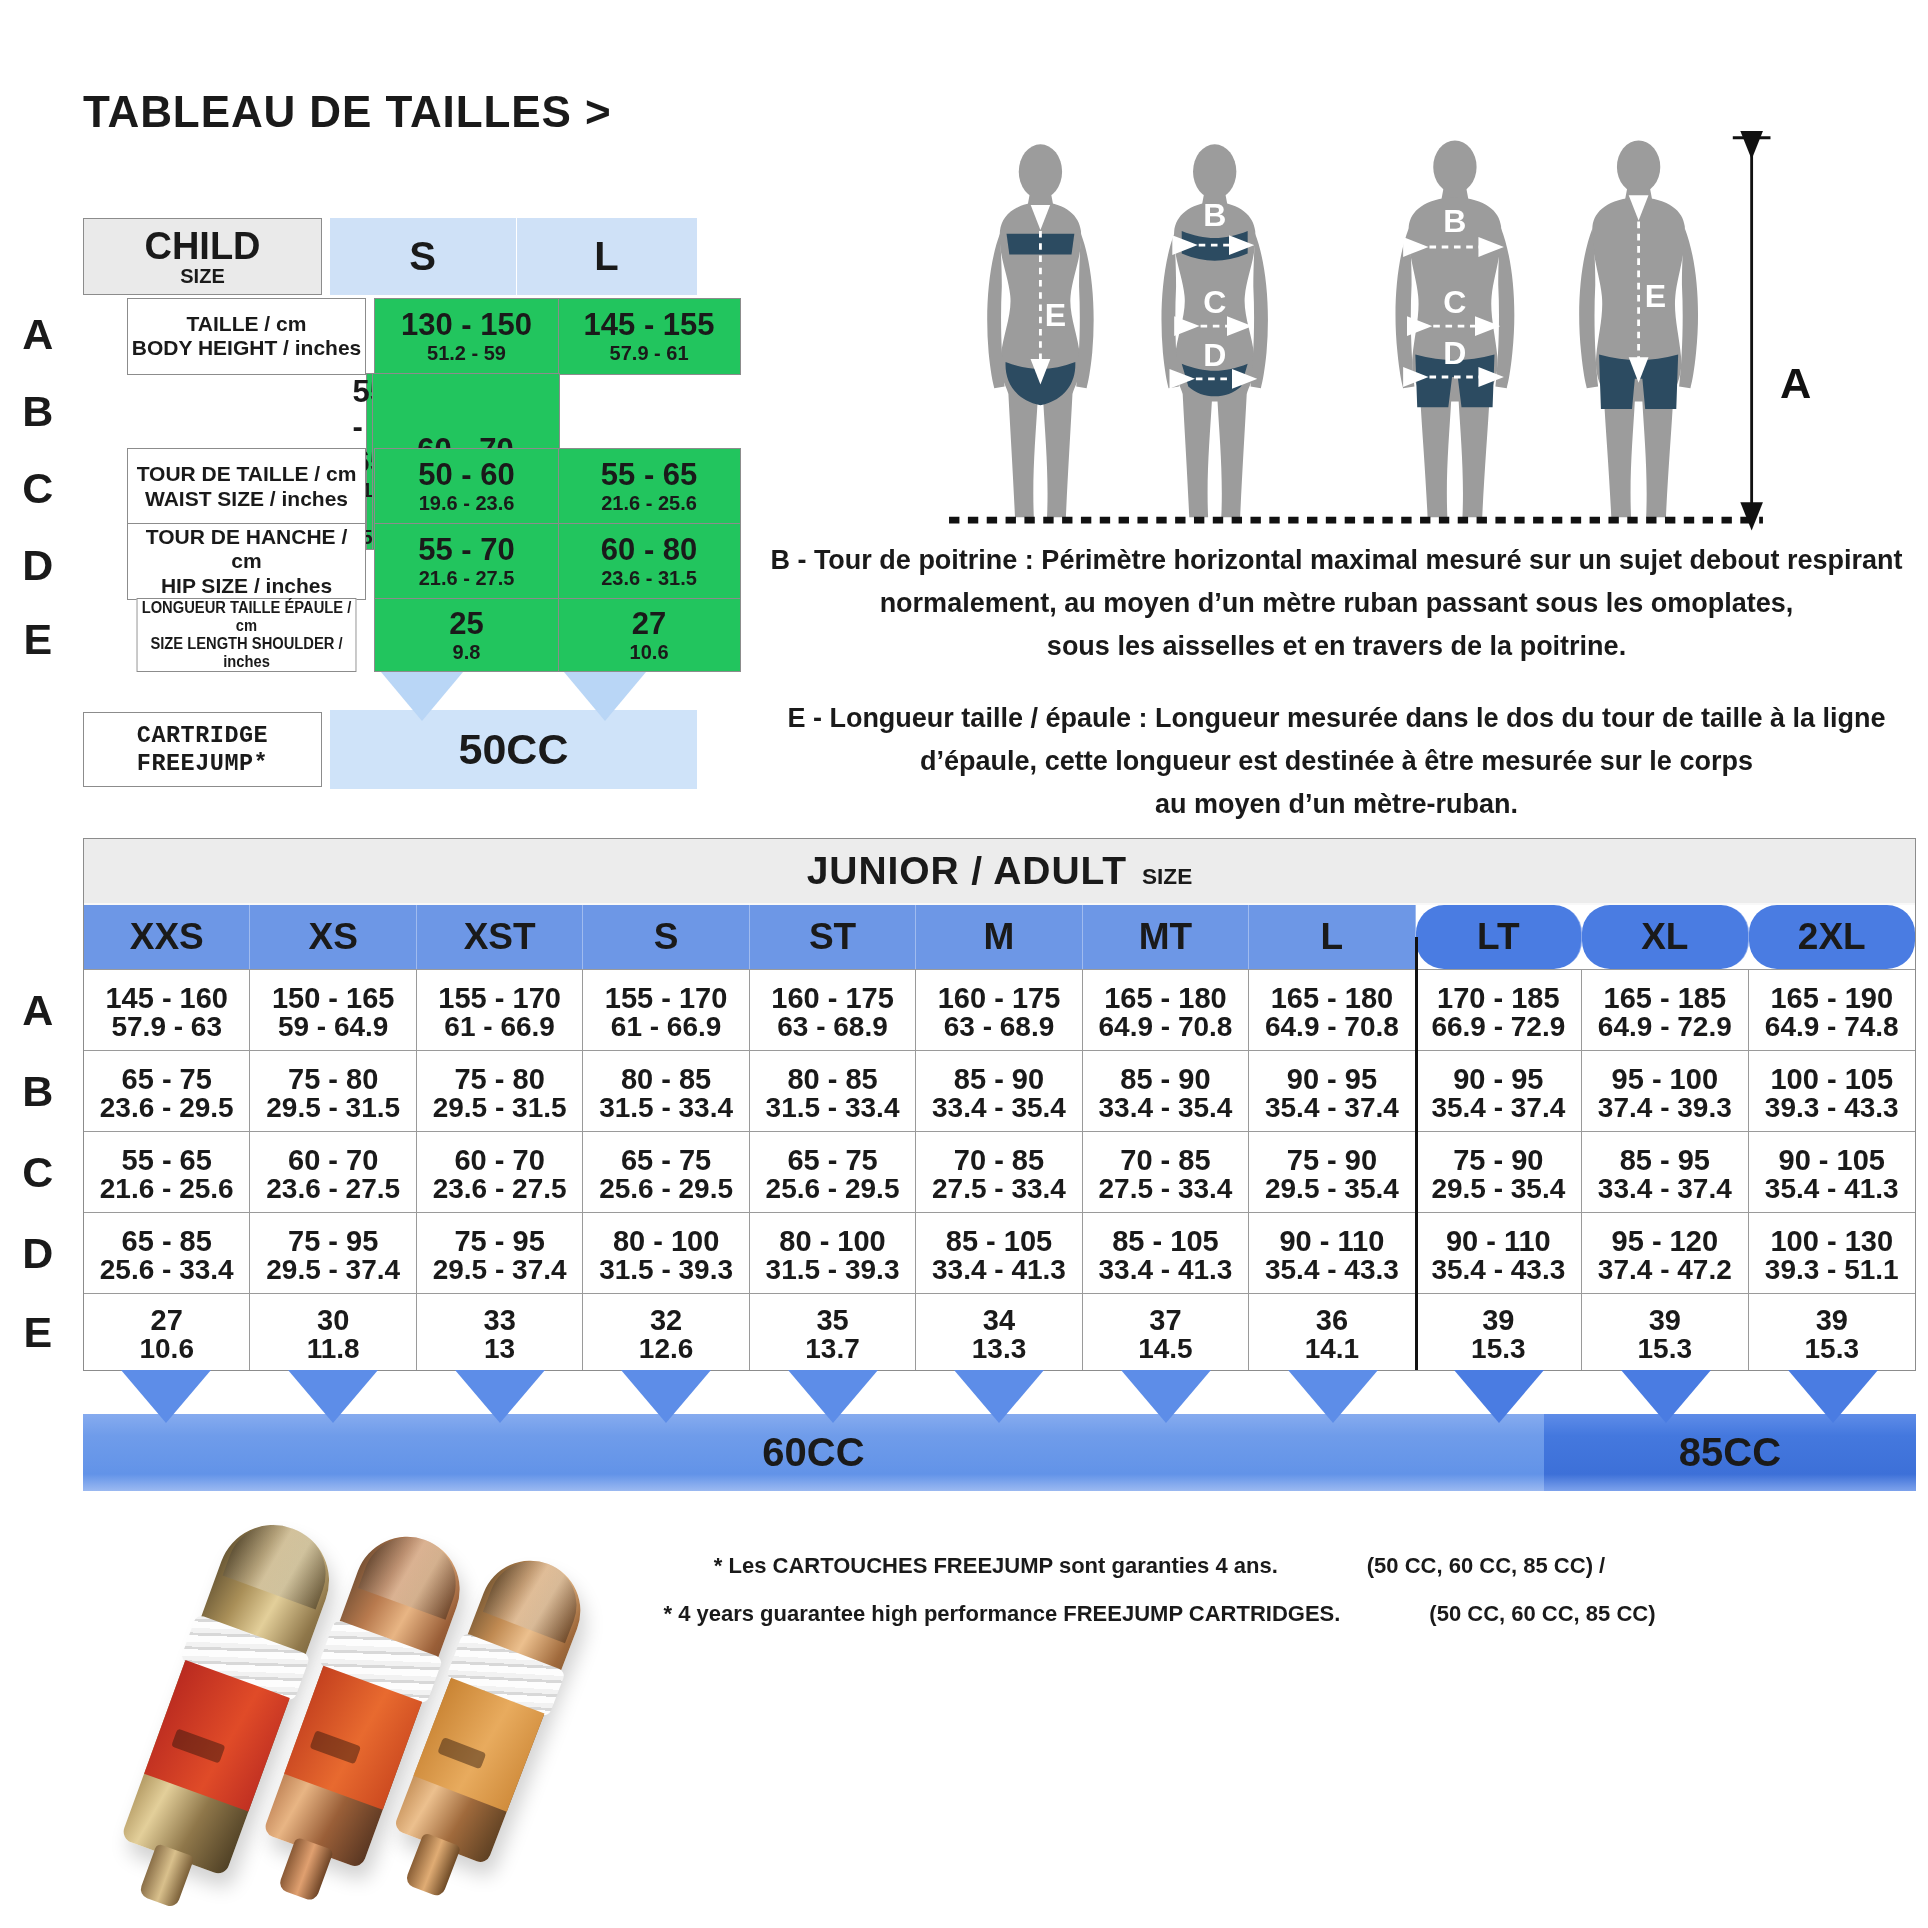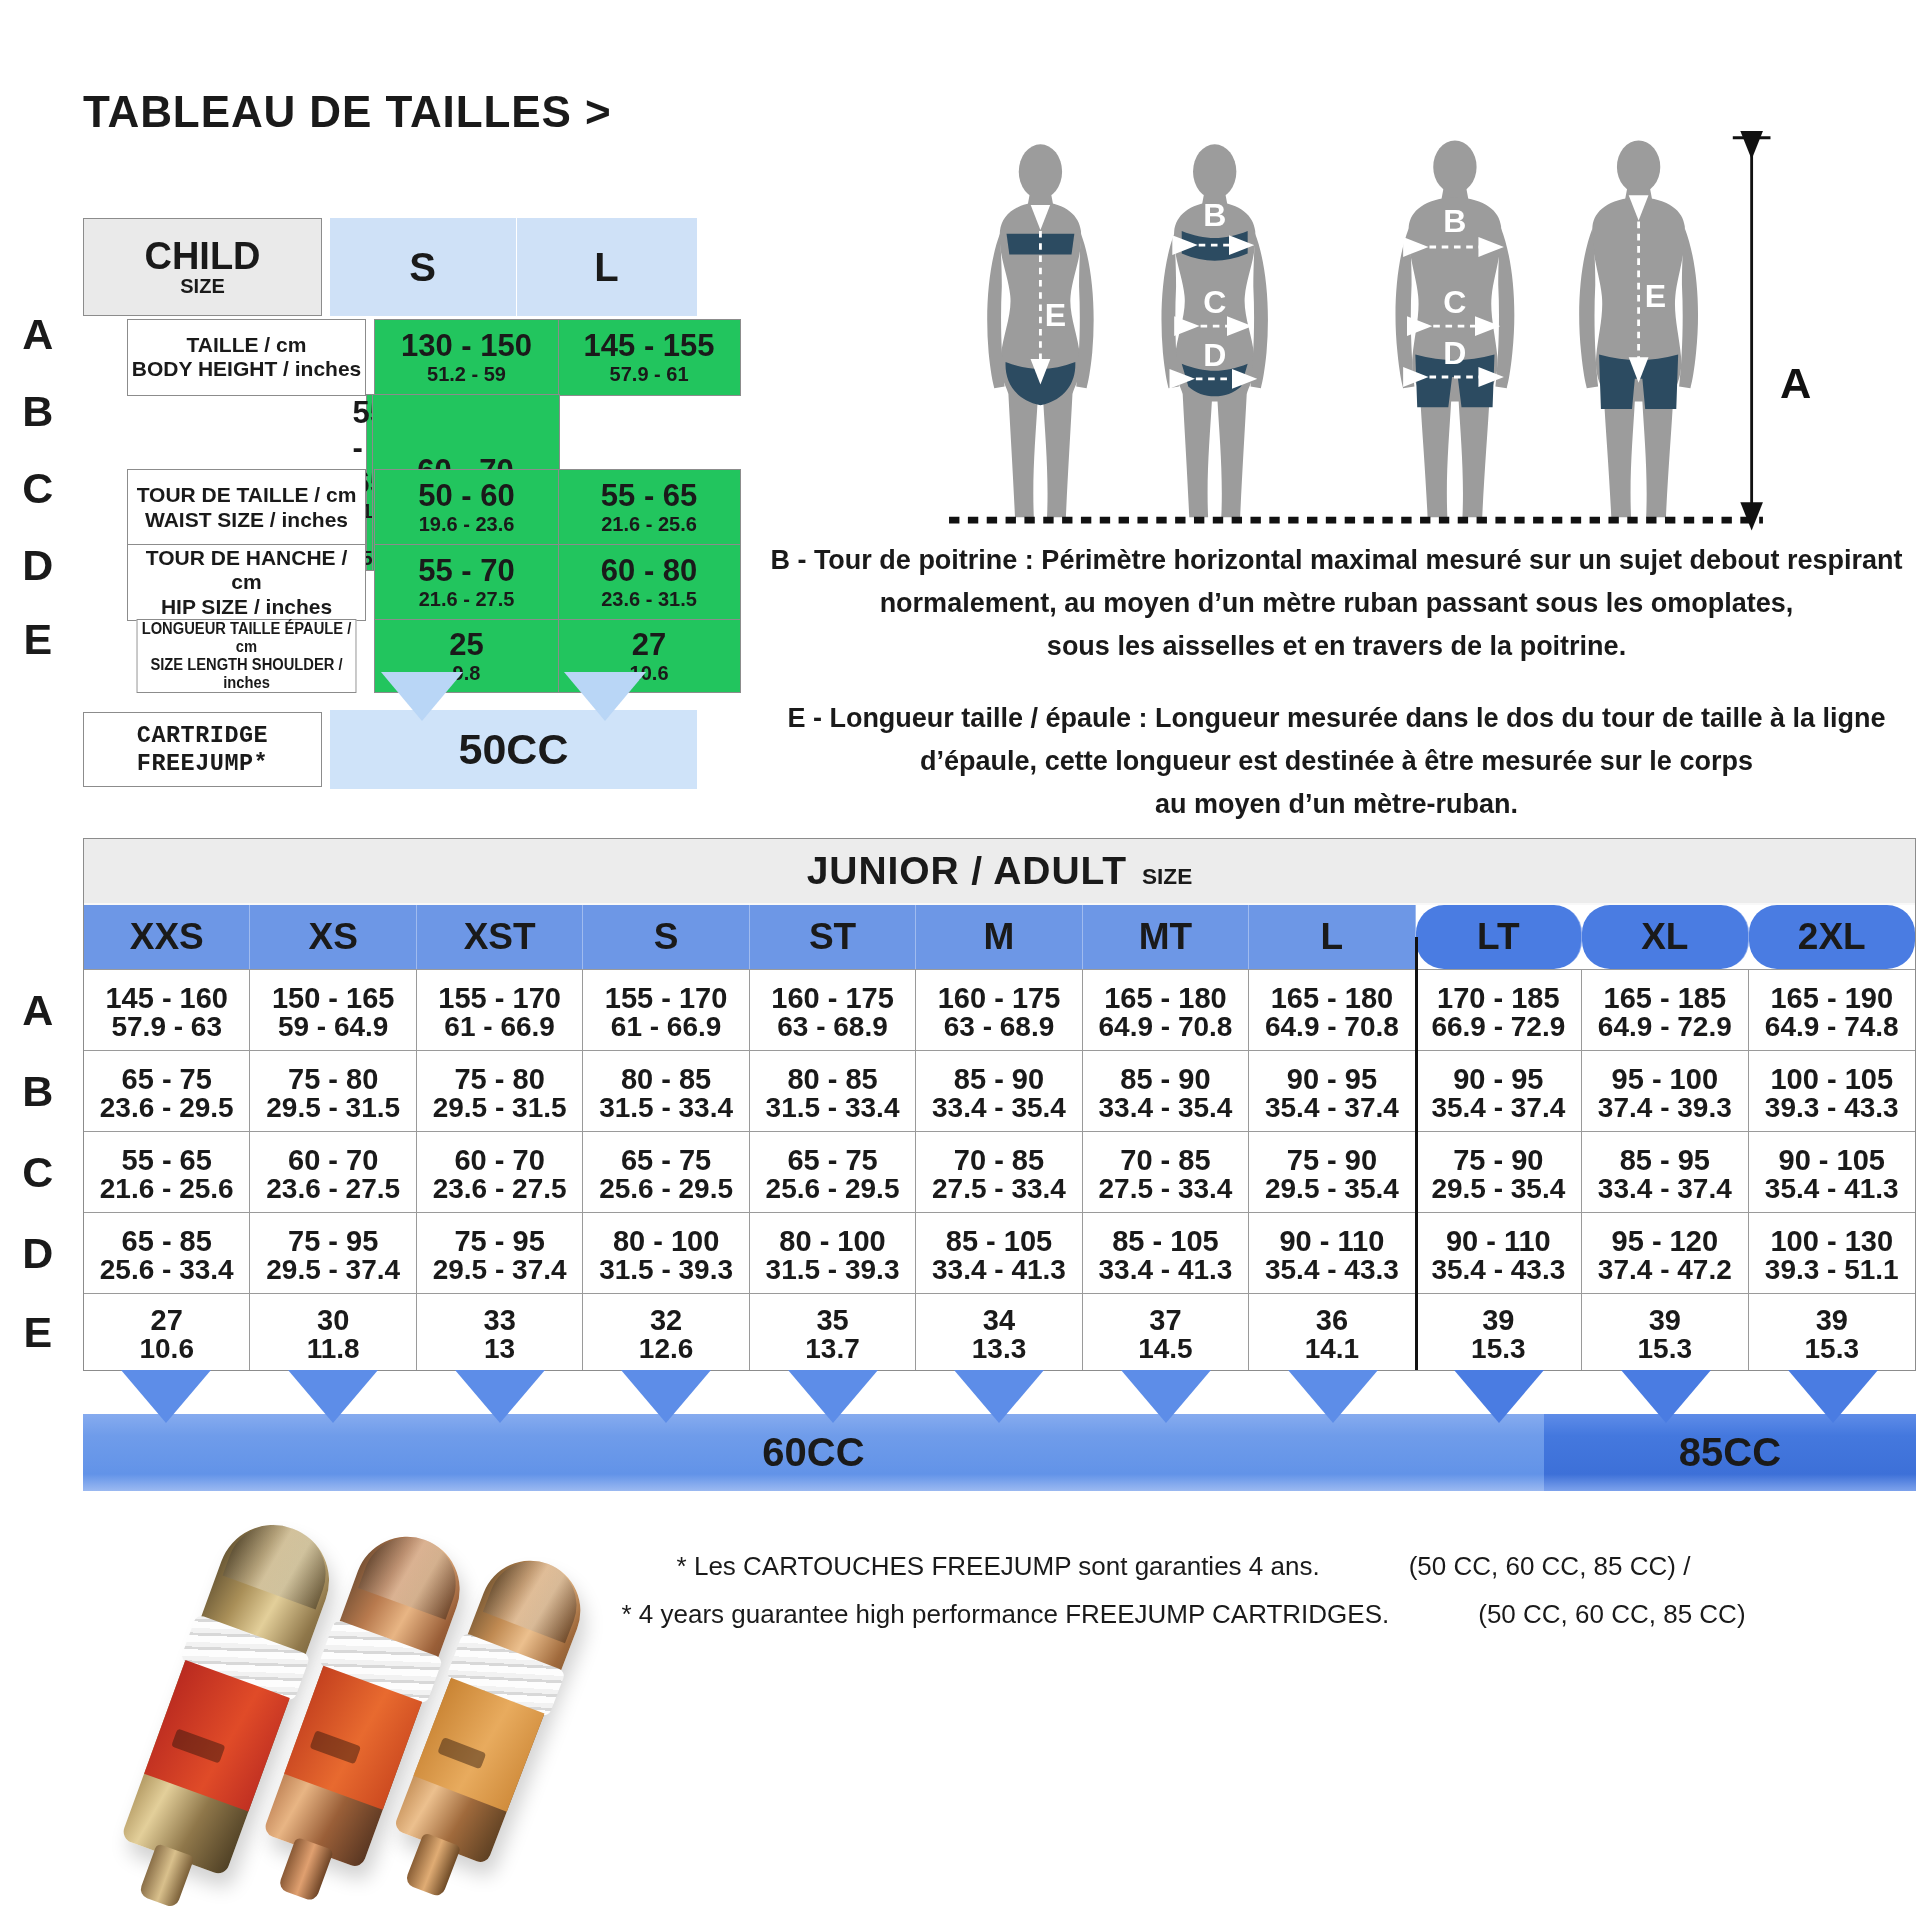--- a/index.html
+++ b/index.html
@@ -10,21 +10,21 @@
 
   .page-title { position: absolute; left: 83px; top: 87px; font-size: 44px; font-weight: bold; letter-spacing: 0.9px; }
 
   
   .child-letters { position: absolute; left: 11.3px; top: 296px; width: 53px; }
   .row-letter { display: flex; align-items: center; justify-content: center; font-size: 43px; font-weight: bold; }
   .child-letter { height: 77px; }
   .child-letter:nth-child(5) { height: 70px; }
 
   .child-wrap { position: absolute; left: 83px; top: 218px; width: 614px; }
-  .ct-header { display: grid; grid-template-columns: 239px 7.5px 186px 181px; height: 98px; margin-bottom: 4.7px; }
+  .ct-header { display: grid; grid-template-columns: 239px 7.5px 186px 181px; height: 77px; margin-bottom: 4.7px; }
   .ct-hlabel { background: #eaeaea; border: 1.9px solid var(--table-border-gray,#8c8c8c); display: flex; flex-direction: column; align-items: center; justify-content: center; }
   .ct-hlabel .big { font-size: 38px; font-weight: bold; line-height: 40px; }
   .ct-hlabel .small { font-size: 20px; font-weight: bold; line-height: 21.7px; }
   .ct-hcol { background: var(--child-header-blue,#cfe1f7); font-size: 40px; font-weight: bold; display: flex; align-items: center; justify-content: center; }
   .ct-hcol.l { border-left: 1.9px solid #fff; }
 
   .ct-row { display: grid; grid-template-columns: 239px 7.5px 186px 181px; height: 77px; margin-top: -1.9px; padding-left: 44px; }
   .ct-row.short { height: 70px; }
   .ct-label { border: 1.9px solid var(--table-border-gray,#8c8c8c); background: #fff; display: flex; flex-direction: column; align-items: center; justify-content: center; font-size: 21px; font-weight: bold; line-height: 24.5px; text-align: center; }
   .ct-label.condensed { font-size: 16px; line-height: 18px; transform: scaleX(.92); }
@@ -73,21 +73,21 @@
   .at-cell .val-in { font-size: 28px; line-height: 23.5px; }
   .at-divider { position: absolute; left: 1331px; top: 98px; bottom: 0; width: 2.8px; background: #111; }
 
   .adult-tris { position: absolute; left: 83px; top: 1370px; width: 1833px; height: 53px; display: grid; grid-template-columns: repeat(11,1fr); z-index: 2; }
   .adult-tris .tri.dark { border-top-color: var(--header-blue-dark,#4a7ce2); }
   .cc-bar { position: absolute; left: 83px; top: 1414px; width: 1833px; height: 77px; display: flex; z-index: 1; }
   .cc60 { width: 1461px; background: linear-gradient(180deg,#86abef 0%, var(--bar-60cc,#6f9cea) 28%, #6293e8 78%, #9bb9f1 100%); display: flex; align-items: center; justify-content: center; font-size: 40px; font-weight: bold; }
   .cc85 { flex: 1; background: linear-gradient(180deg,#5e8ce8 0%, var(--bar-85cc,#4478de) 28%, #3d70d8 78%, #7da2ec 100%); display: flex; align-items: center; justify-content: center; font-size: 40px; font-weight: bold; }
 
   
-  .footnote { position: absolute; left: 449px; top: 1542px; width: 1469px; font-size: 26px; font-weight: normal; }
+  .footnote { position: absolute; left: 425px; top: 1542px; width: 1469px; font-size: 22px; font-weight: bold; }
   .fn-line { display: flex; justify-content: center; gap: 89px; line-height: 48px; white-space: nowrap; }
 
   
   .cartridges { position: absolute; left: 141px; top: 1505px; width: 471px; height: 419px; }
   .cart { position: absolute; border-radius: 55px 55px 11.3px 11.3px; box-shadow: 9.4px 11.3px 19px rgba(0,0,0,.18); }
   .cart .cap { position: absolute; top: 0; left: 5.6px; right: 5.6px; height: 68px; border-radius: 47px 47px 0 0; background: linear-gradient(100deg, rgba(0,0,0,.25), rgba(255,255,255,.3) 45%, rgba(0,0,0,.3)); }
   .cart .thread { position: absolute; left: -4.7px; right: -4.7px; height: 49px; border-radius: 7.5px; background: repeating-linear-gradient(-18deg, #fdfdfd 0 6.6px, #d8d8d8 6.6px 9.4px, #f2f2f2 9.4px 14px); }
   .cart .label { position: absolute; left: 0; right: 0; }
   .cart .label::after { content: ""; position: absolute; left: 14%; top: 55%; width: 46%; height: 16%; background: rgba(40,20,10,.45); border-radius: 3.8px; }
   .cart .neck { position: absolute; bottom: -47px; left: 50%; transform: translateX(-50%); width: 40px; height: 55px; border-radius: 5.6px 5.6px 9.4px 9.4px; }

